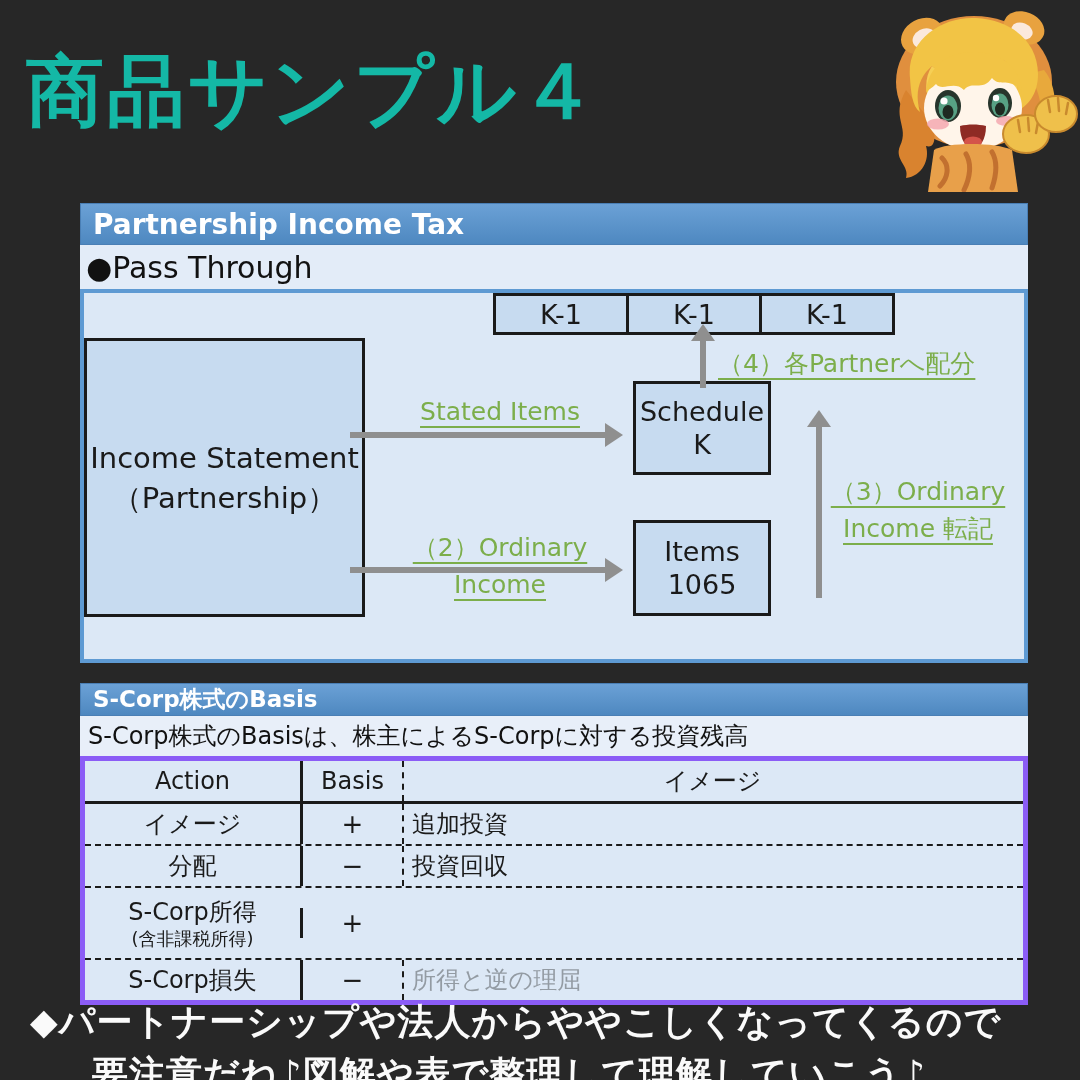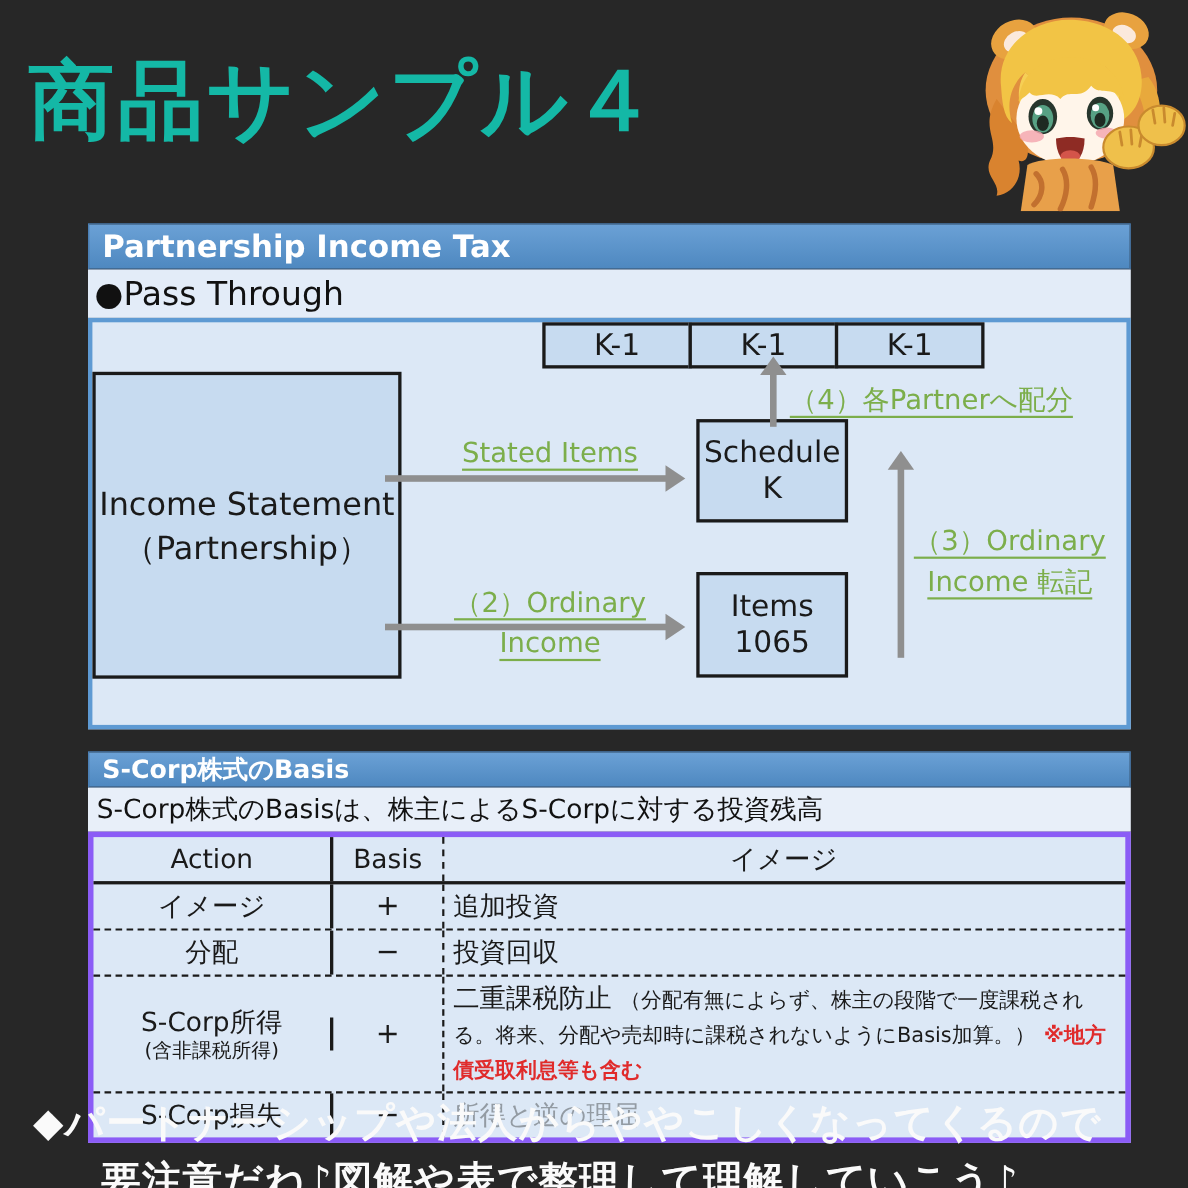--- a/index.html
+++ b/index.html
@@ -247,27 +247,20 @@
         <div class="cell col-basis">−</div>
         <div class="cell col-image">投資回収</div>
       </div>
 
       <div class="trow trow-sep h70">
         <div class="cell col-action">
           <div>S-Corp所得</div>
           <div class="sub-small">(含非課税所得)</div>
         </div>
         <div class="cell col-basis">+</div>
-        <div class="cell col-image">
-          <div class="img-line">
-            <span>二重課税防止</span>
-            <span class="img-paren">（分配有無によらず、株主の段階で一度課税される。将来、分配や売却時に課税されないようにBasis加算。）</span>
-            <span class="img-note">※地方債受取利息等も含む</span>
-          </div>
-        </div>
       </div>
 
       <div class="trow trow-sep h33">
         <div class="cell col-action">S-Corp損失</div>
         <div class="cell col-basis">−</div>
         <div class="cell col-image gray-text">所得と逆の理屈</div>
       </div>
     </div>
   </div>
 

